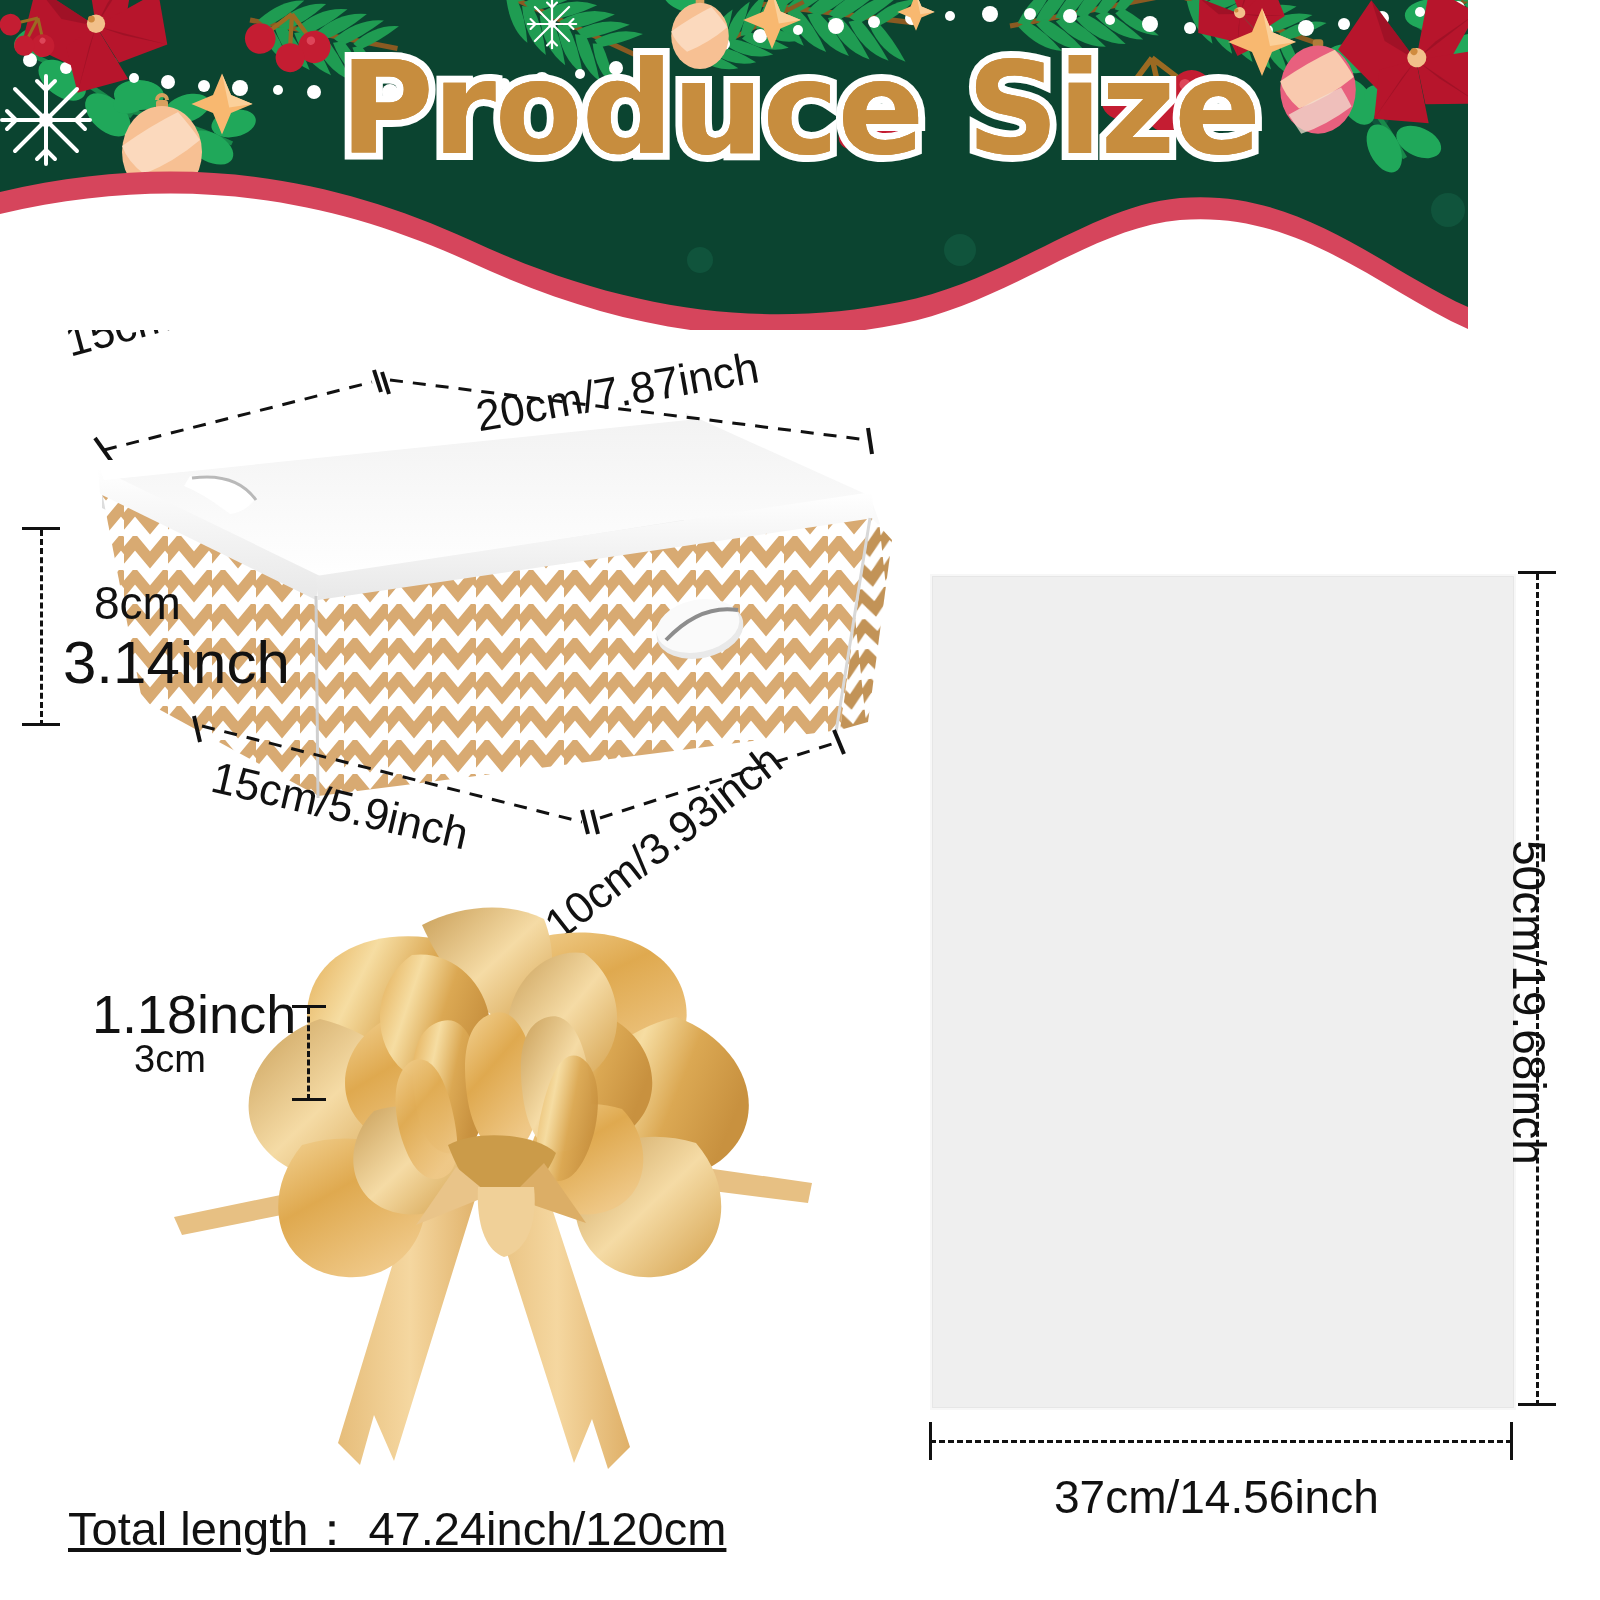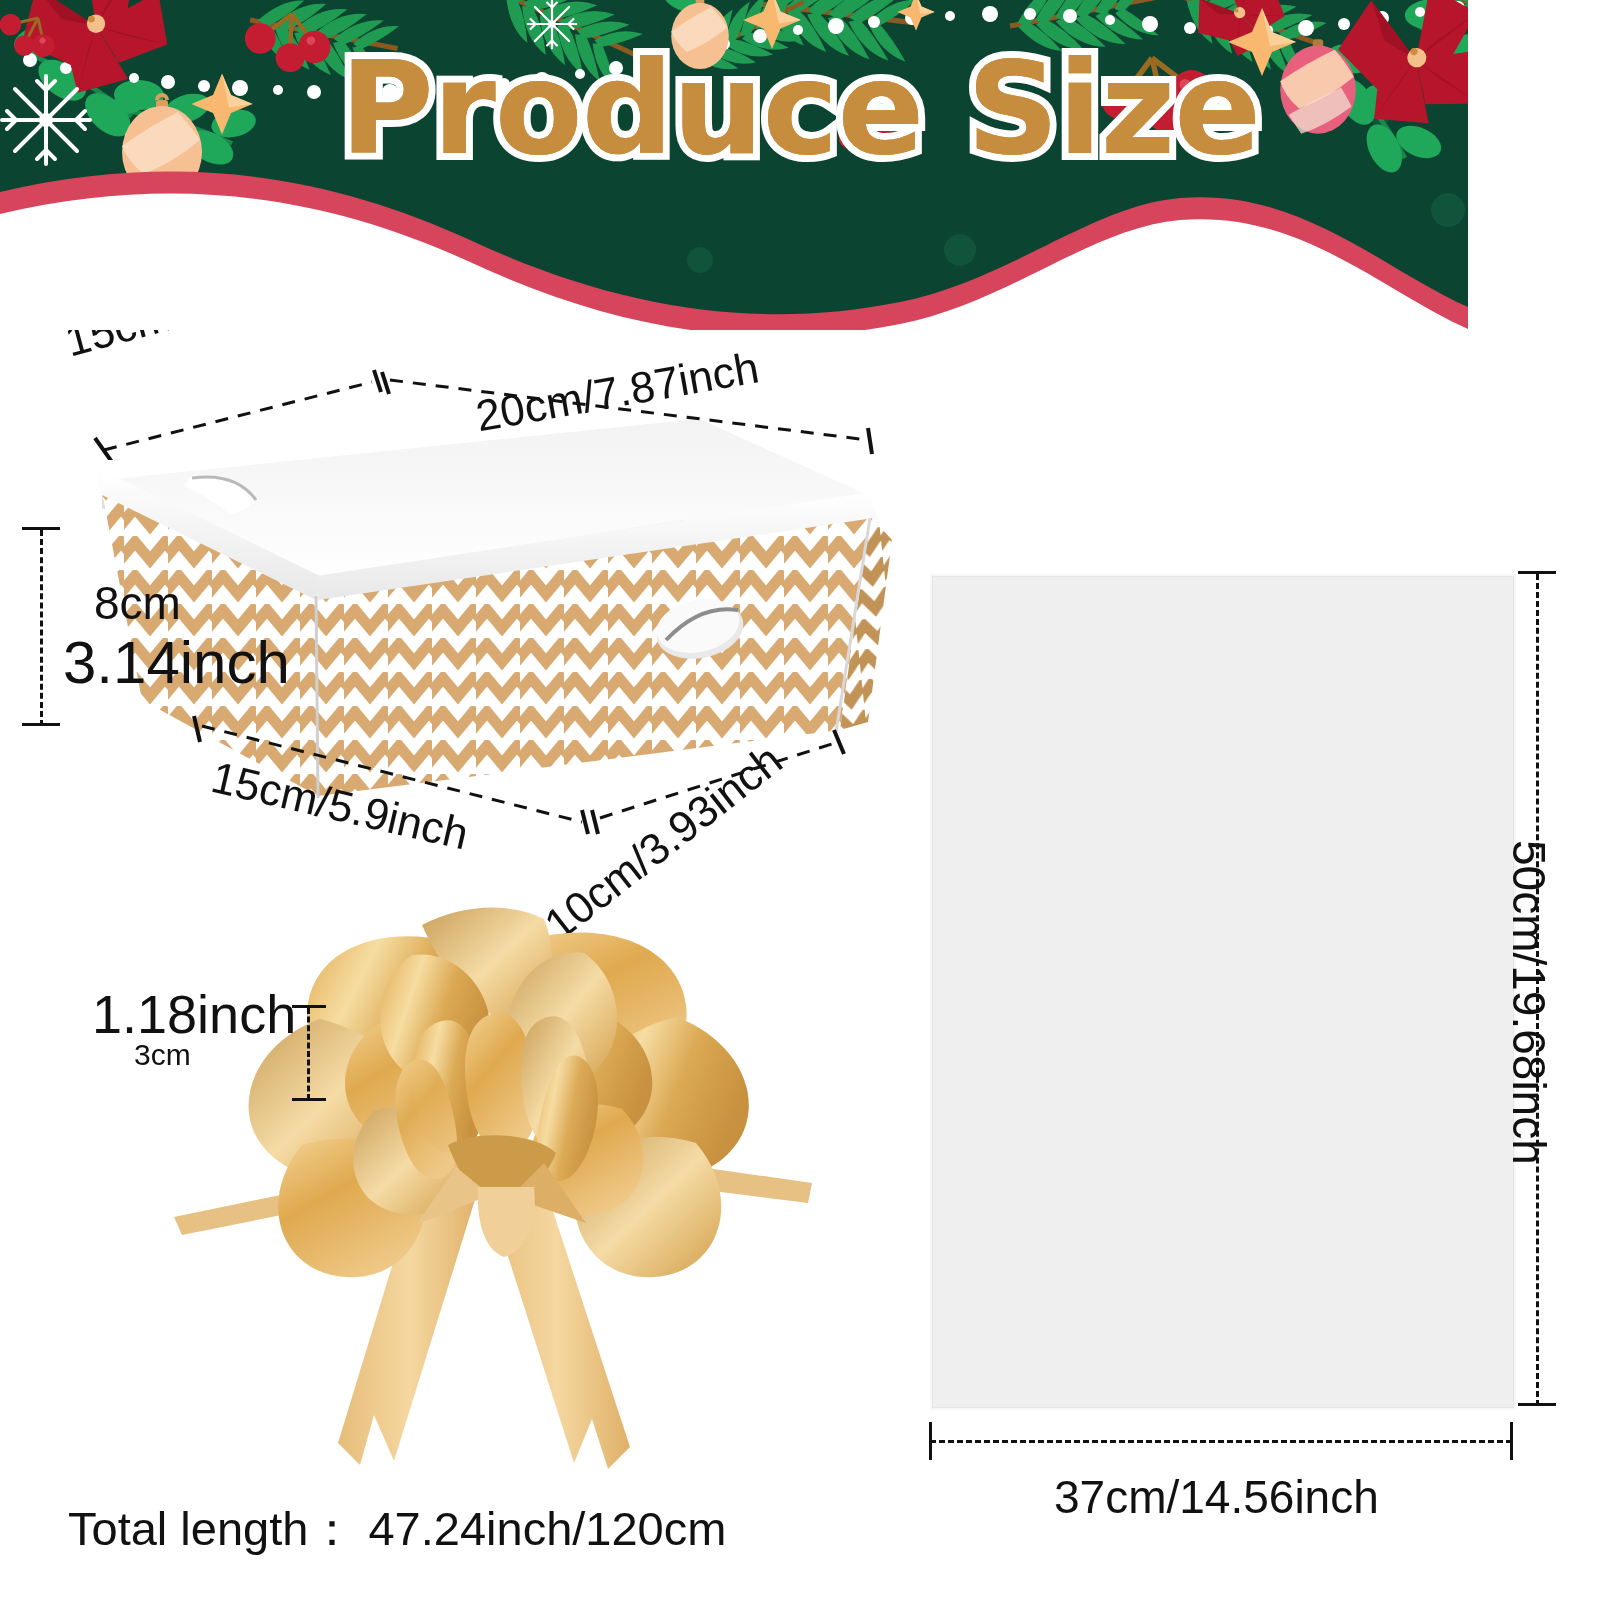--- a/index.html
+++ b/index.html
@@ -40,21 +40,21 @@
   .dimline-v{position:absolute;border-left:3px dashed #111;width:0;}
   .cap-v{position:absolute;width:3px;background:#111;}
   .cap-h{position:absolute;height:3px;background:#111;}
 
   
   #bag{position:absolute;left:930px;top:574px;width:582px;height:832px;
        background:#efefef;border:2px solid #f7f7f7;
        box-shadow:inset 0 0 0 1px #e6e6e6;}
 
   
-  #total-length{position:absolute;left:68px;top:1498px;font-size:47px;color:#111;white-space:nowrap;}
+  #total-length{position:absolute;left:68px;top:1498px;font-size:47px;color:#111;white-space:nowrap;text-decoration:underline;}
 
   svg{display:block;}
 </style>
 </head>
 <body>
 
 <div id="header-banner">
 
   <div id="header-bg"></div>
 
@@ -403,21 +403,21 @@
       <path d="M296,272 L256,330 L330,300 Z" fill="#e9c489"></path>
       <path d="M384,268 L426,328 L350,302 Z" fill="#dcae66"></path>
       <path d="M318,292 C316,330 326,356 344,362 C366,356 378,330 374,292 Z" fill="#f0d098"></path>
     </g>
   </svg>
 
   <div class="dimline-v" style="left:307px;top:1008px;height:92px;"></div>
   <div class="cap-h" style="left:292px;top:1005px;width:34px;"></div>
   <div class="cap-h" style="left:292px;top:1098px;width:34px;"></div>
   <div class="dimlabel" style="left:92px;top:983px;font-size:54px;">1.18inch</div>
-  <div class="dimlabel" style="left:134px;top:1038px;font-size:30px;">3cm</div>
+  <div class="dimlabel" style="left:134px;top:1038px;font-size:38px;">3cm</div>
 
   <div id="total-length">Total length： 47.24inch/120cm</div>
 
   <div id="bag"></div>
 
   <div class="dimline-v" style="left:1536px;top:574px;height:832px;"></div>
   <div class="cap-h" style="left:1518px;top:571px;width:38px;"></div>
   <div class="cap-h" style="left:1518px;top:1403px;width:38px;"></div>
   <div class="dimlabel" style="left:1556px;top:840px;font-size:46px;transform:rotate(90deg);transform-origin:left top;">50cm/19.68inch</div>
 

